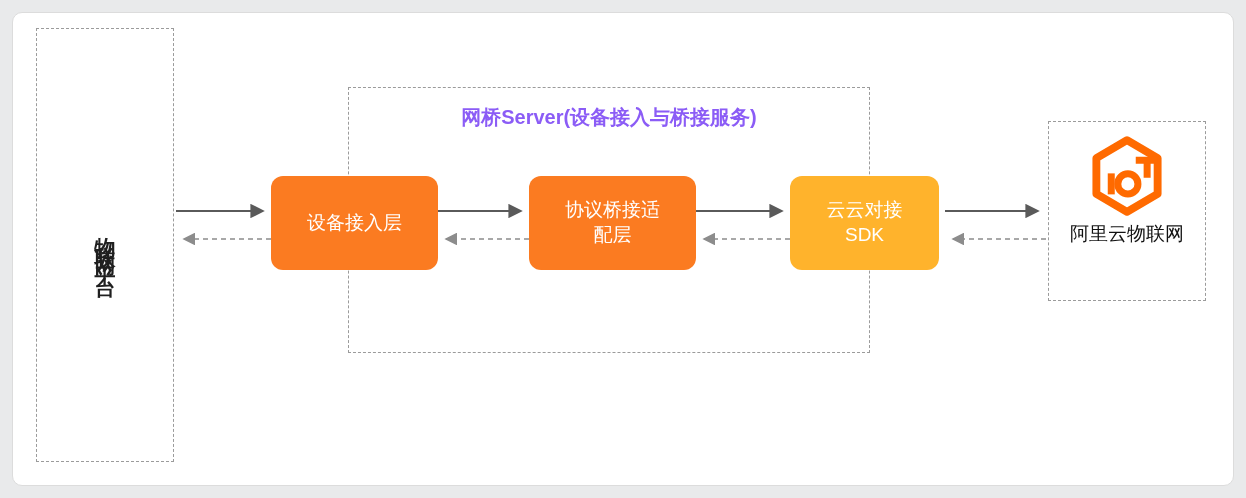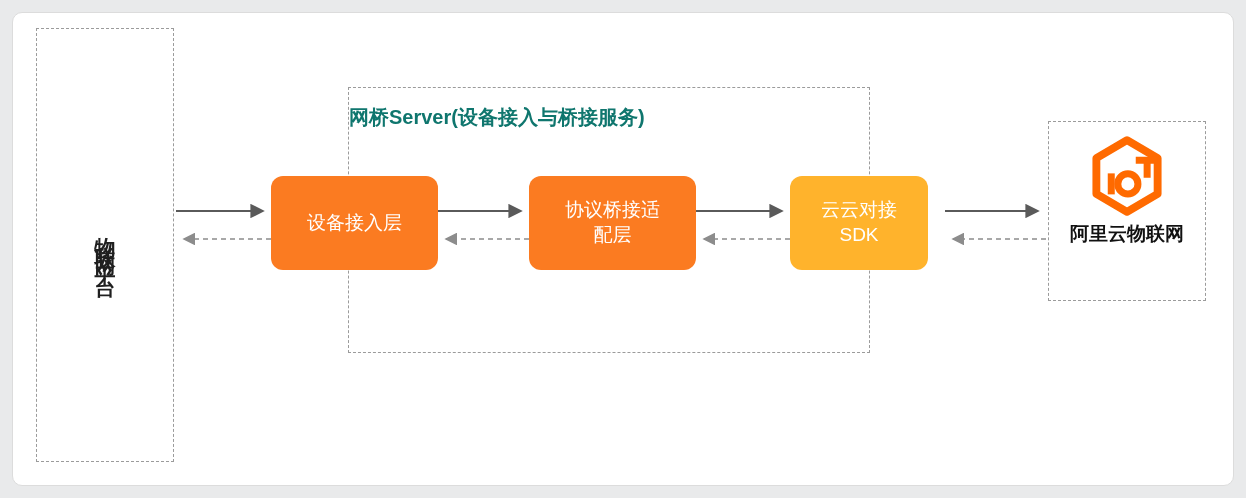--- a/index.html
+++ b/index.html
@@ -41,49 +41,49 @@
     letter-spacing:10px;
   }
   .bridge {
     left:348px; top:87px;
     width:522px; height:266px;
   }
   .bridge-title {
     position:absolute;
     top:16px; left:0;
     width:100%;
-    text-align:left;
+    text-align:center;
     font-size:20px;
     font-weight:600;
-    color:#0f766e;
+    color:#8b5cf6;
   }
   .node {
     position:absolute;
     top:176px; height:94px;
     border-radius:12px;
     color:#ffffff;
     display:flex; flex-direction:column;
     align-items:center; justify-content:center;
     font-size:19px; font-weight:500;
     line-height:1.3;
     text-align:center;
   }
   .node-1 { left:271px; width:167px; }
   .node-2 { left:529px; width:167px; }
-  .node-3 { left:790px; width:138px; }
+  .node-3 { left:790px; width:149px; }
   .right-box {
     left:1048px; top:121px;
     width:158px; height:180px;
     display:flex; flex-direction:column;
     align-items:center;
     padding-top:12px;
   }
   .right-label {
     font-size:19px;
-    font-weight:700;
+    font-weight:400;
     color:#111111;
     text-align:right;
     line-height:1.3;
     margin-top:4px;
   }
   .arrows {
     position:absolute;
     left:0; top:0;
     width:1246px; height:498px;
     pointer-events:none;

